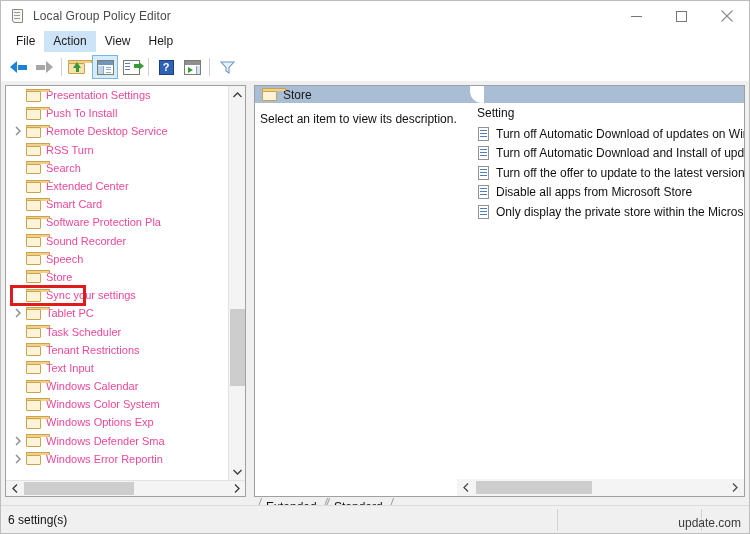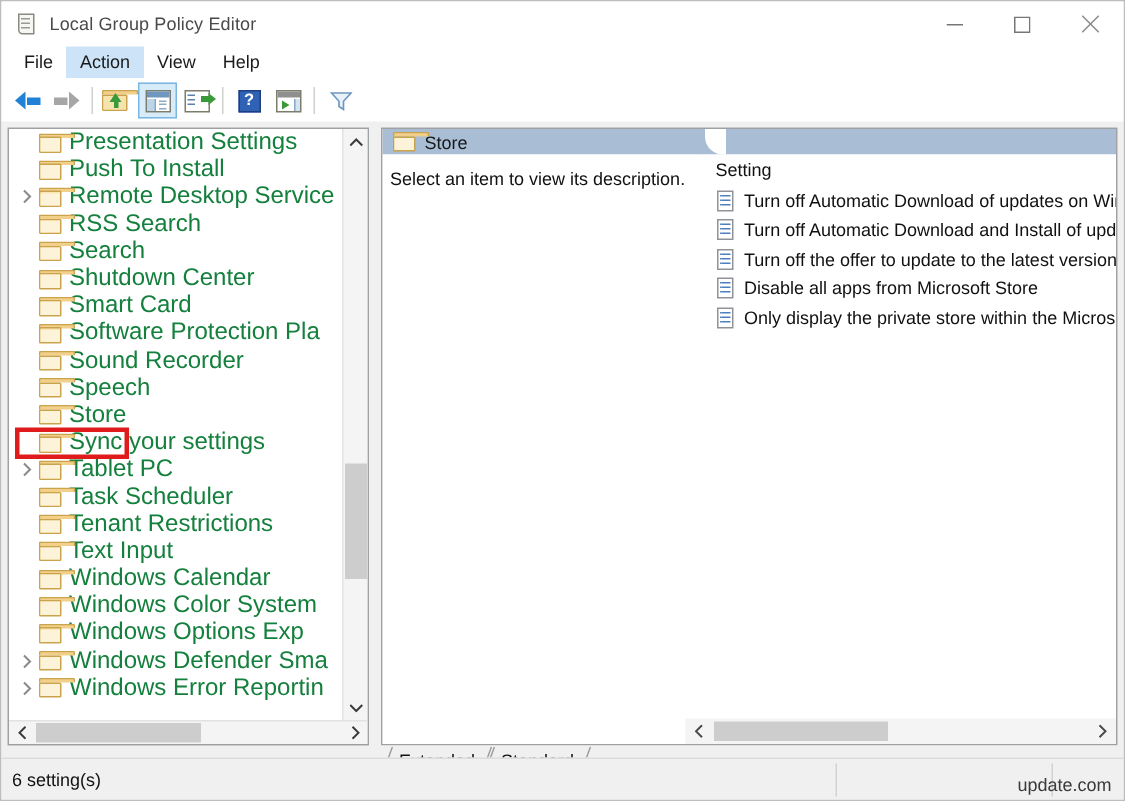--- a/index.html
+++ b/index.html
@@ -131,21 +131,21 @@
     background: #f2d08a; border: 1px solid #c9a44d; border-bottom: none; border-radius: 1px 1px 0 0;
   }
   .folder .body {
     position: absolute; left: 0; top: 2.5px; width: 15px; height: 10.5px;
     background: #fbe7b4; border: 1px solid #c9a44d; border-radius: 0 1px 1px 1px;
   }
   .folder .fold {
     position: absolute; left: 1px; top: 3.6px; width: 13px; height: 8.4px;
     background: #fdf3d8;
   }
-  .tlabel { font-size: 16px; color: #15803d; line-height: 14px; }
+  .tlabel { font-size: 11px; color: #ec4899; line-height: 14px; }
 
   
   .vsb {
     position: absolute; right: 0; top: 0; width: 17px; bottom: 16px;
     background: #f4f4f4; border-left: 1px solid #e2e2e2;
   }
   .vsb .arrowbtn {
     position: absolute; left: 0; width: 17px; height: 17px;
     display: flex; align-items: center; justify-content: center; color: #505050;
   }
@@ -407,39 +407,39 @@
             </span>
             <span class="tlabel">Remote Desktop Service</span>
           </div>
           <div class="trow">
             <span class="chev"></span>
             <span class="folder">
               <span class="tab"></span>
               <span class="body"></span>
               <span class="fold"></span>
             </span>
-            <span class="tlabel">RSS Search</span>
+            <span class="tlabel">RSS Turn</span>
           </div>
           <div class="trow">
             <span class="chev"></span>
             <span class="folder">
               <span class="tab"></span>
               <span class="body"></span>
               <span class="fold"></span>
             </span>
             <span class="tlabel">Search</span>
           </div>
           <div class="trow">
             <span class="chev"></span>
             <span class="folder">
               <span class="tab"></span>
               <span class="body"></span>
               <span class="fold"></span>
             </span>
-            <span class="tlabel">Shutdown Center</span>
+            <span class="tlabel">Extended Center</span>
           </div>
           <div class="trow">
             <span class="chev"></span>
             <span class="folder">
               <span class="tab"></span>
               <span class="body"></span>
               <span class="fold"></span>
             </span>
             <span class="tlabel">Smart Card</span>
           </div>

